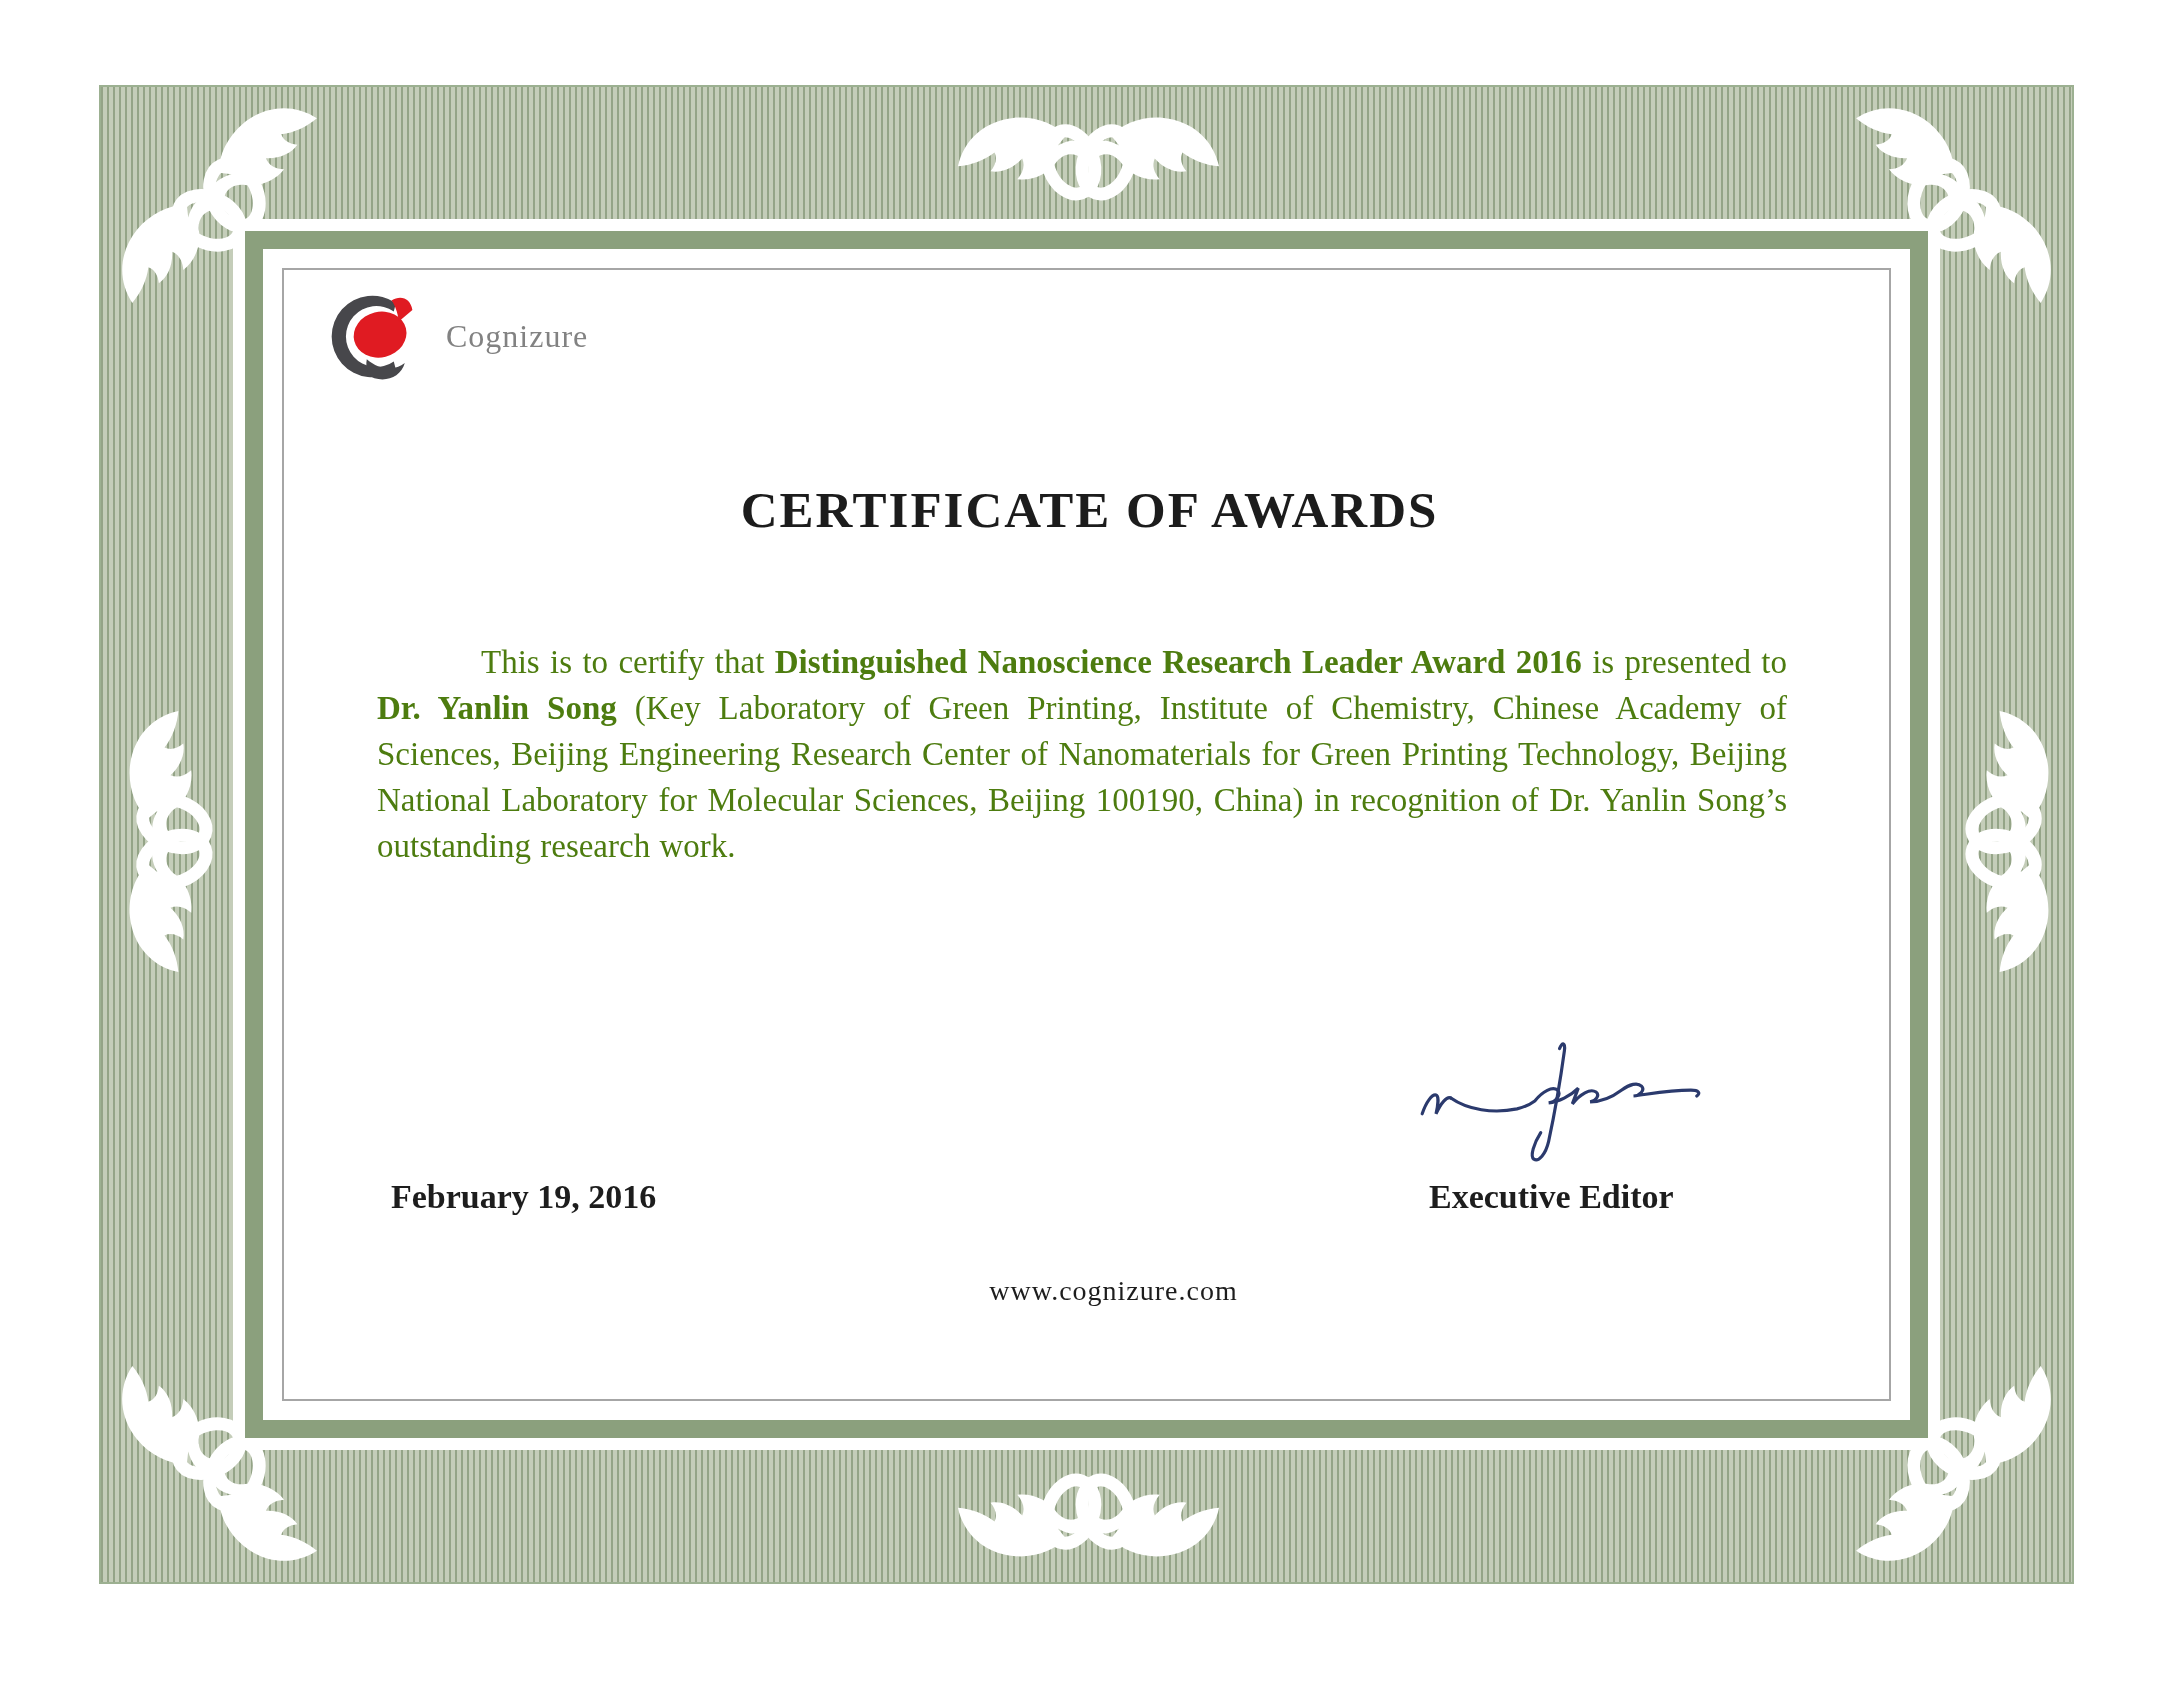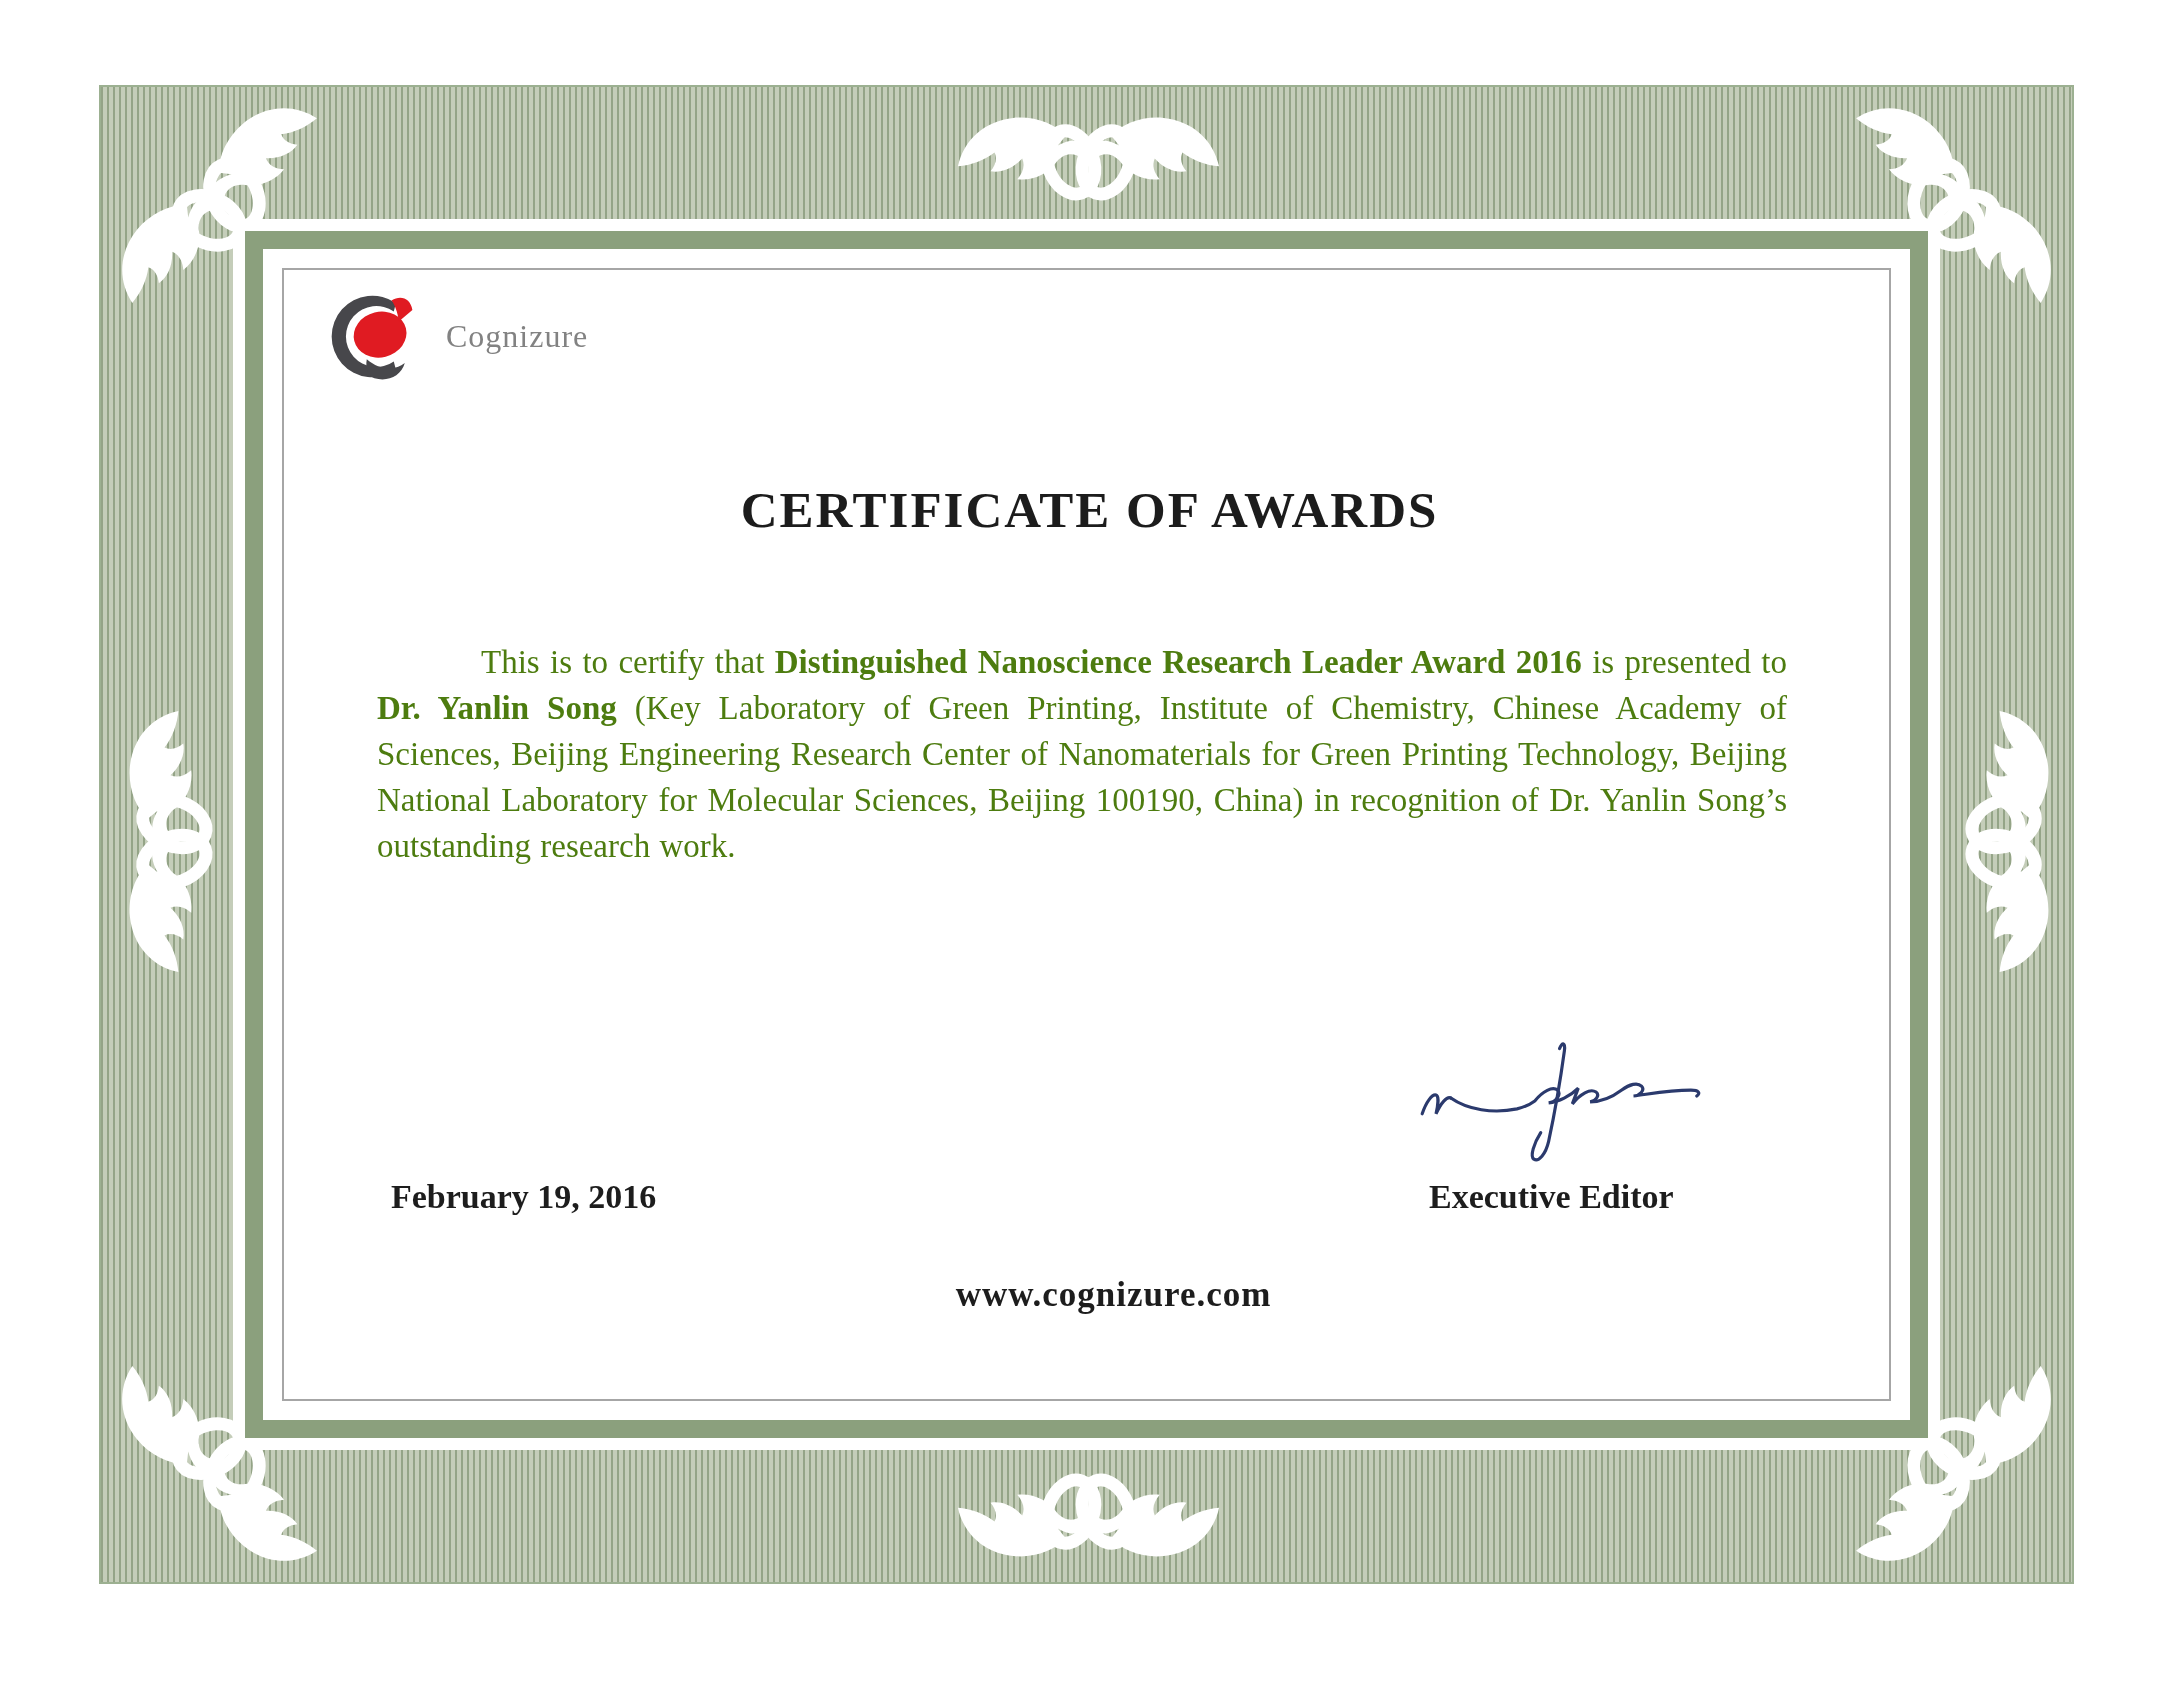--- a/index.html
+++ b/index.html
@@ -71,21 +71,21 @@
     position:absolute;left:1429px;top:1178px;
     font-size:34px;font-weight:bold;
   }
   .signature{
     position:absolute;left:1406px;top:1015px;
     width:307px;height:163px;
   }
   .website{
     position:absolute;left:0;right:0;top:1275px;
     text-align:center;
-    font-size:35px;font-weight:bold;letter-spacing:1px;padding-left:48px;
+    font-size:28px;font-weight:normal;letter-spacing:1px;padding-left:48px;
   }
 </style>
 </head>
 <body>
 
 <svg width="0" height="0" style="position:absolute" aria-hidden="true">
   <defs>
     <g id="flourish" fill="#ffffff">
       <path id="wingL" d="M8,78 C14,50 36,32 64,29 C86,27 106,35 117,47 L109,57
         C119,51 131,49 139,56 L133,70 C125,63 115,65 108,73

